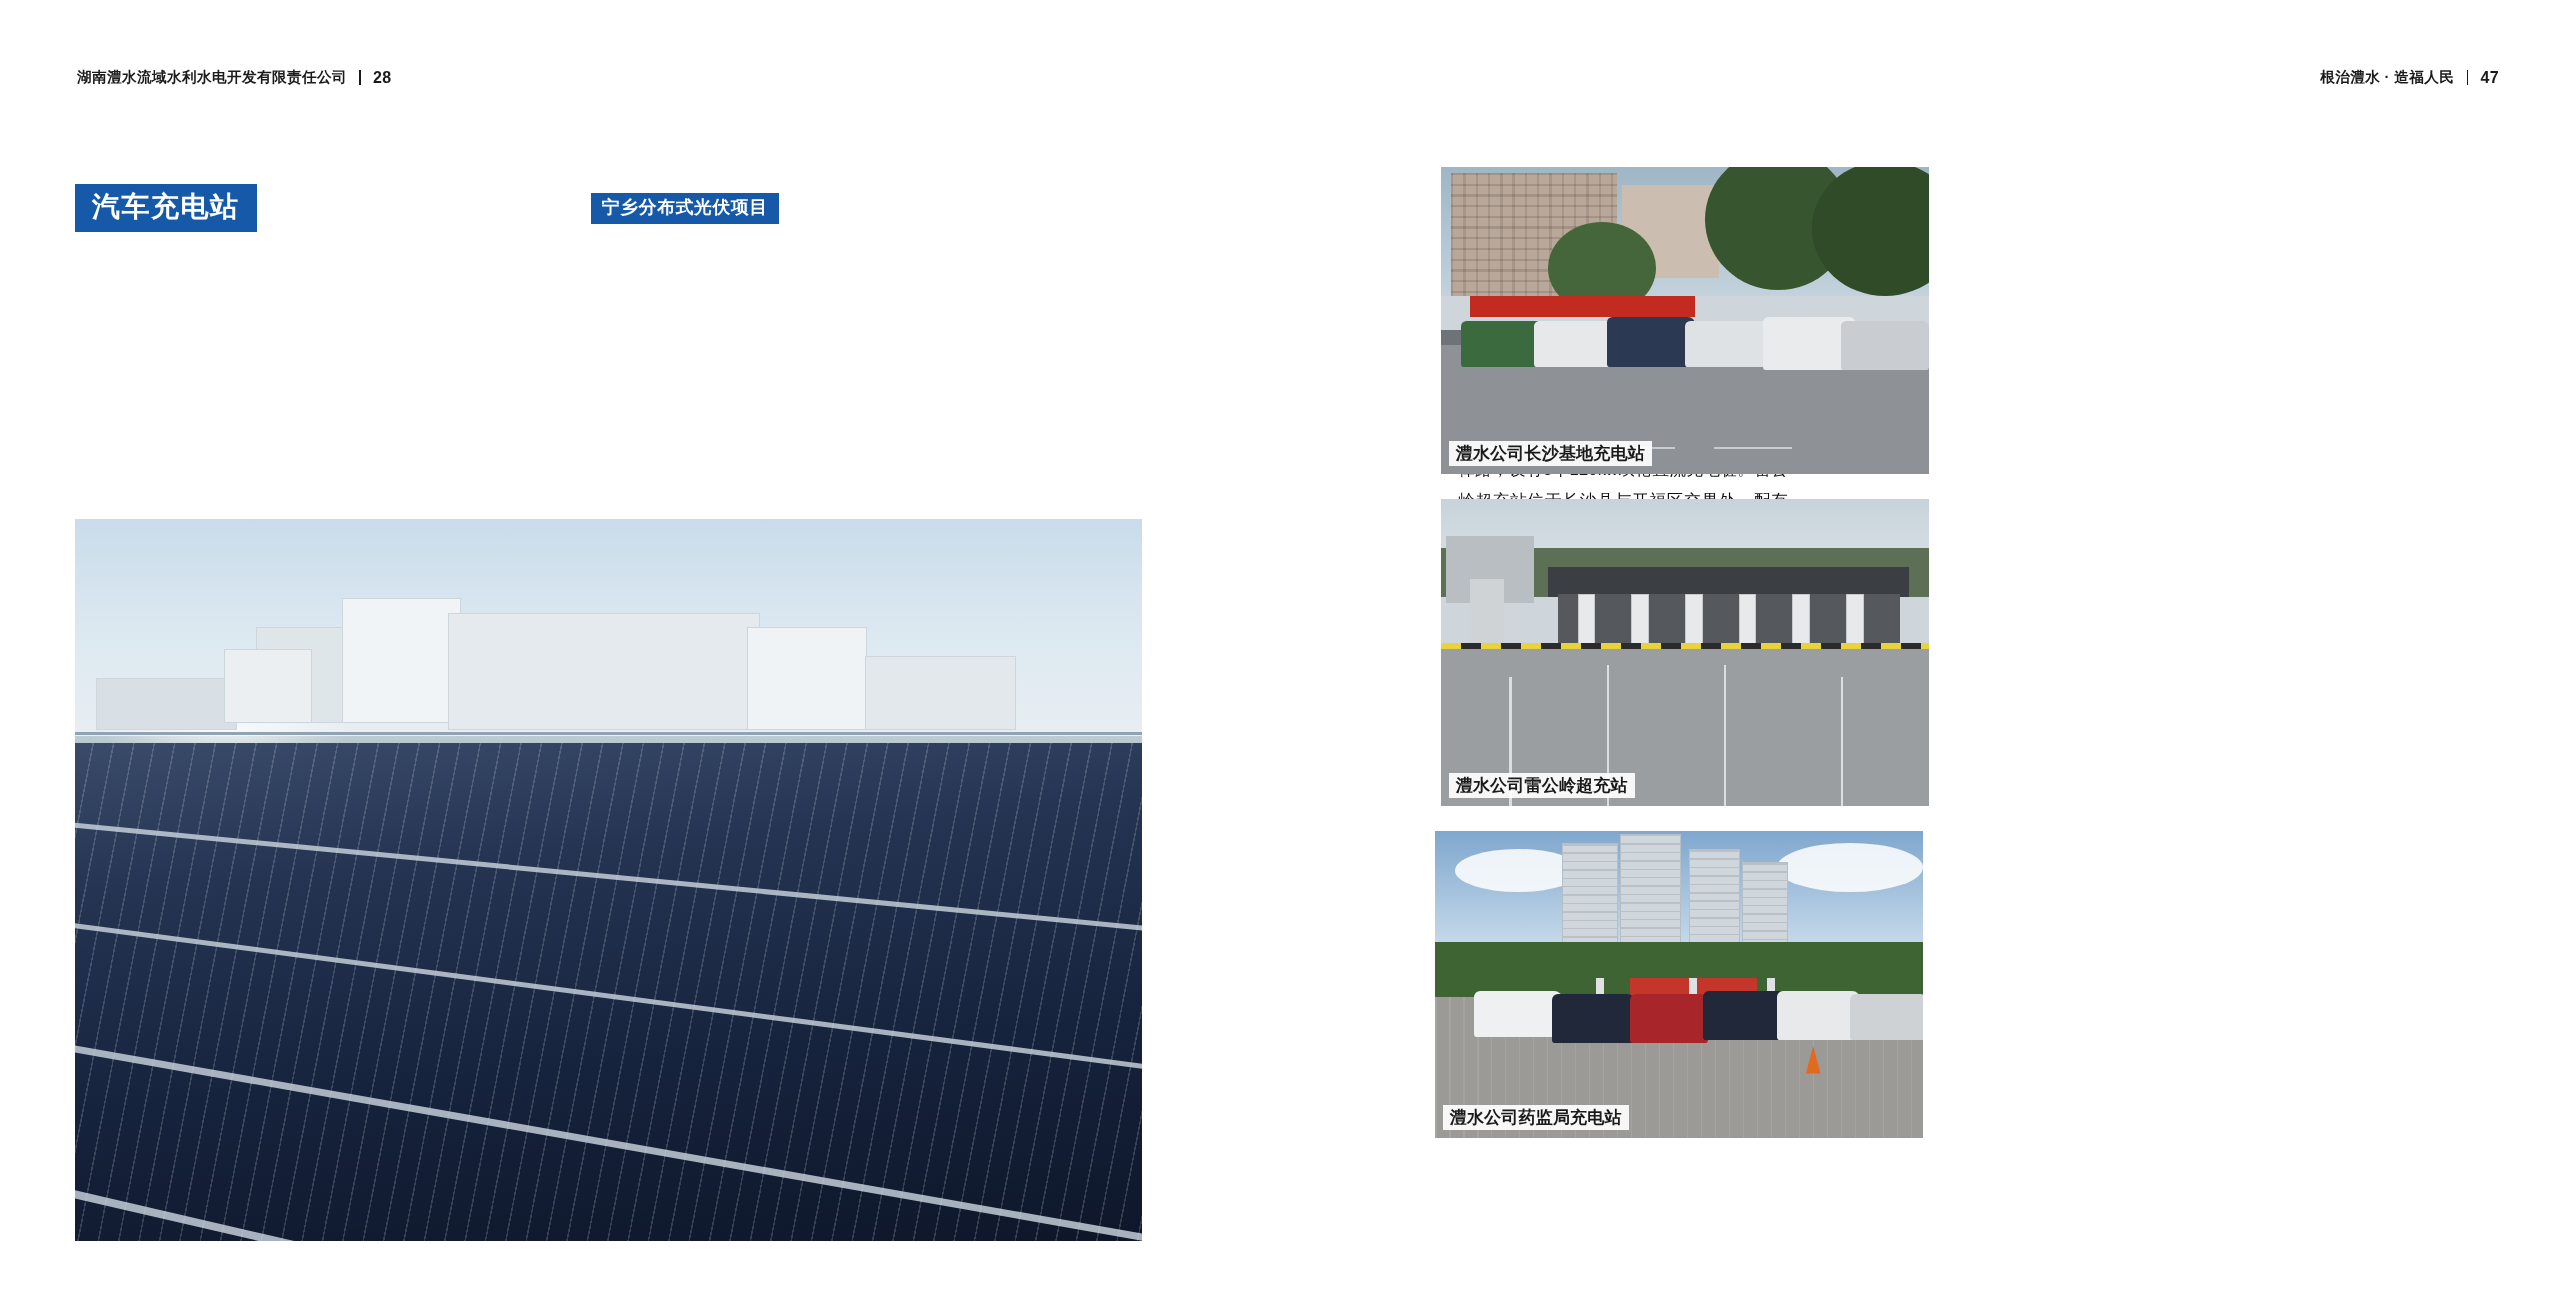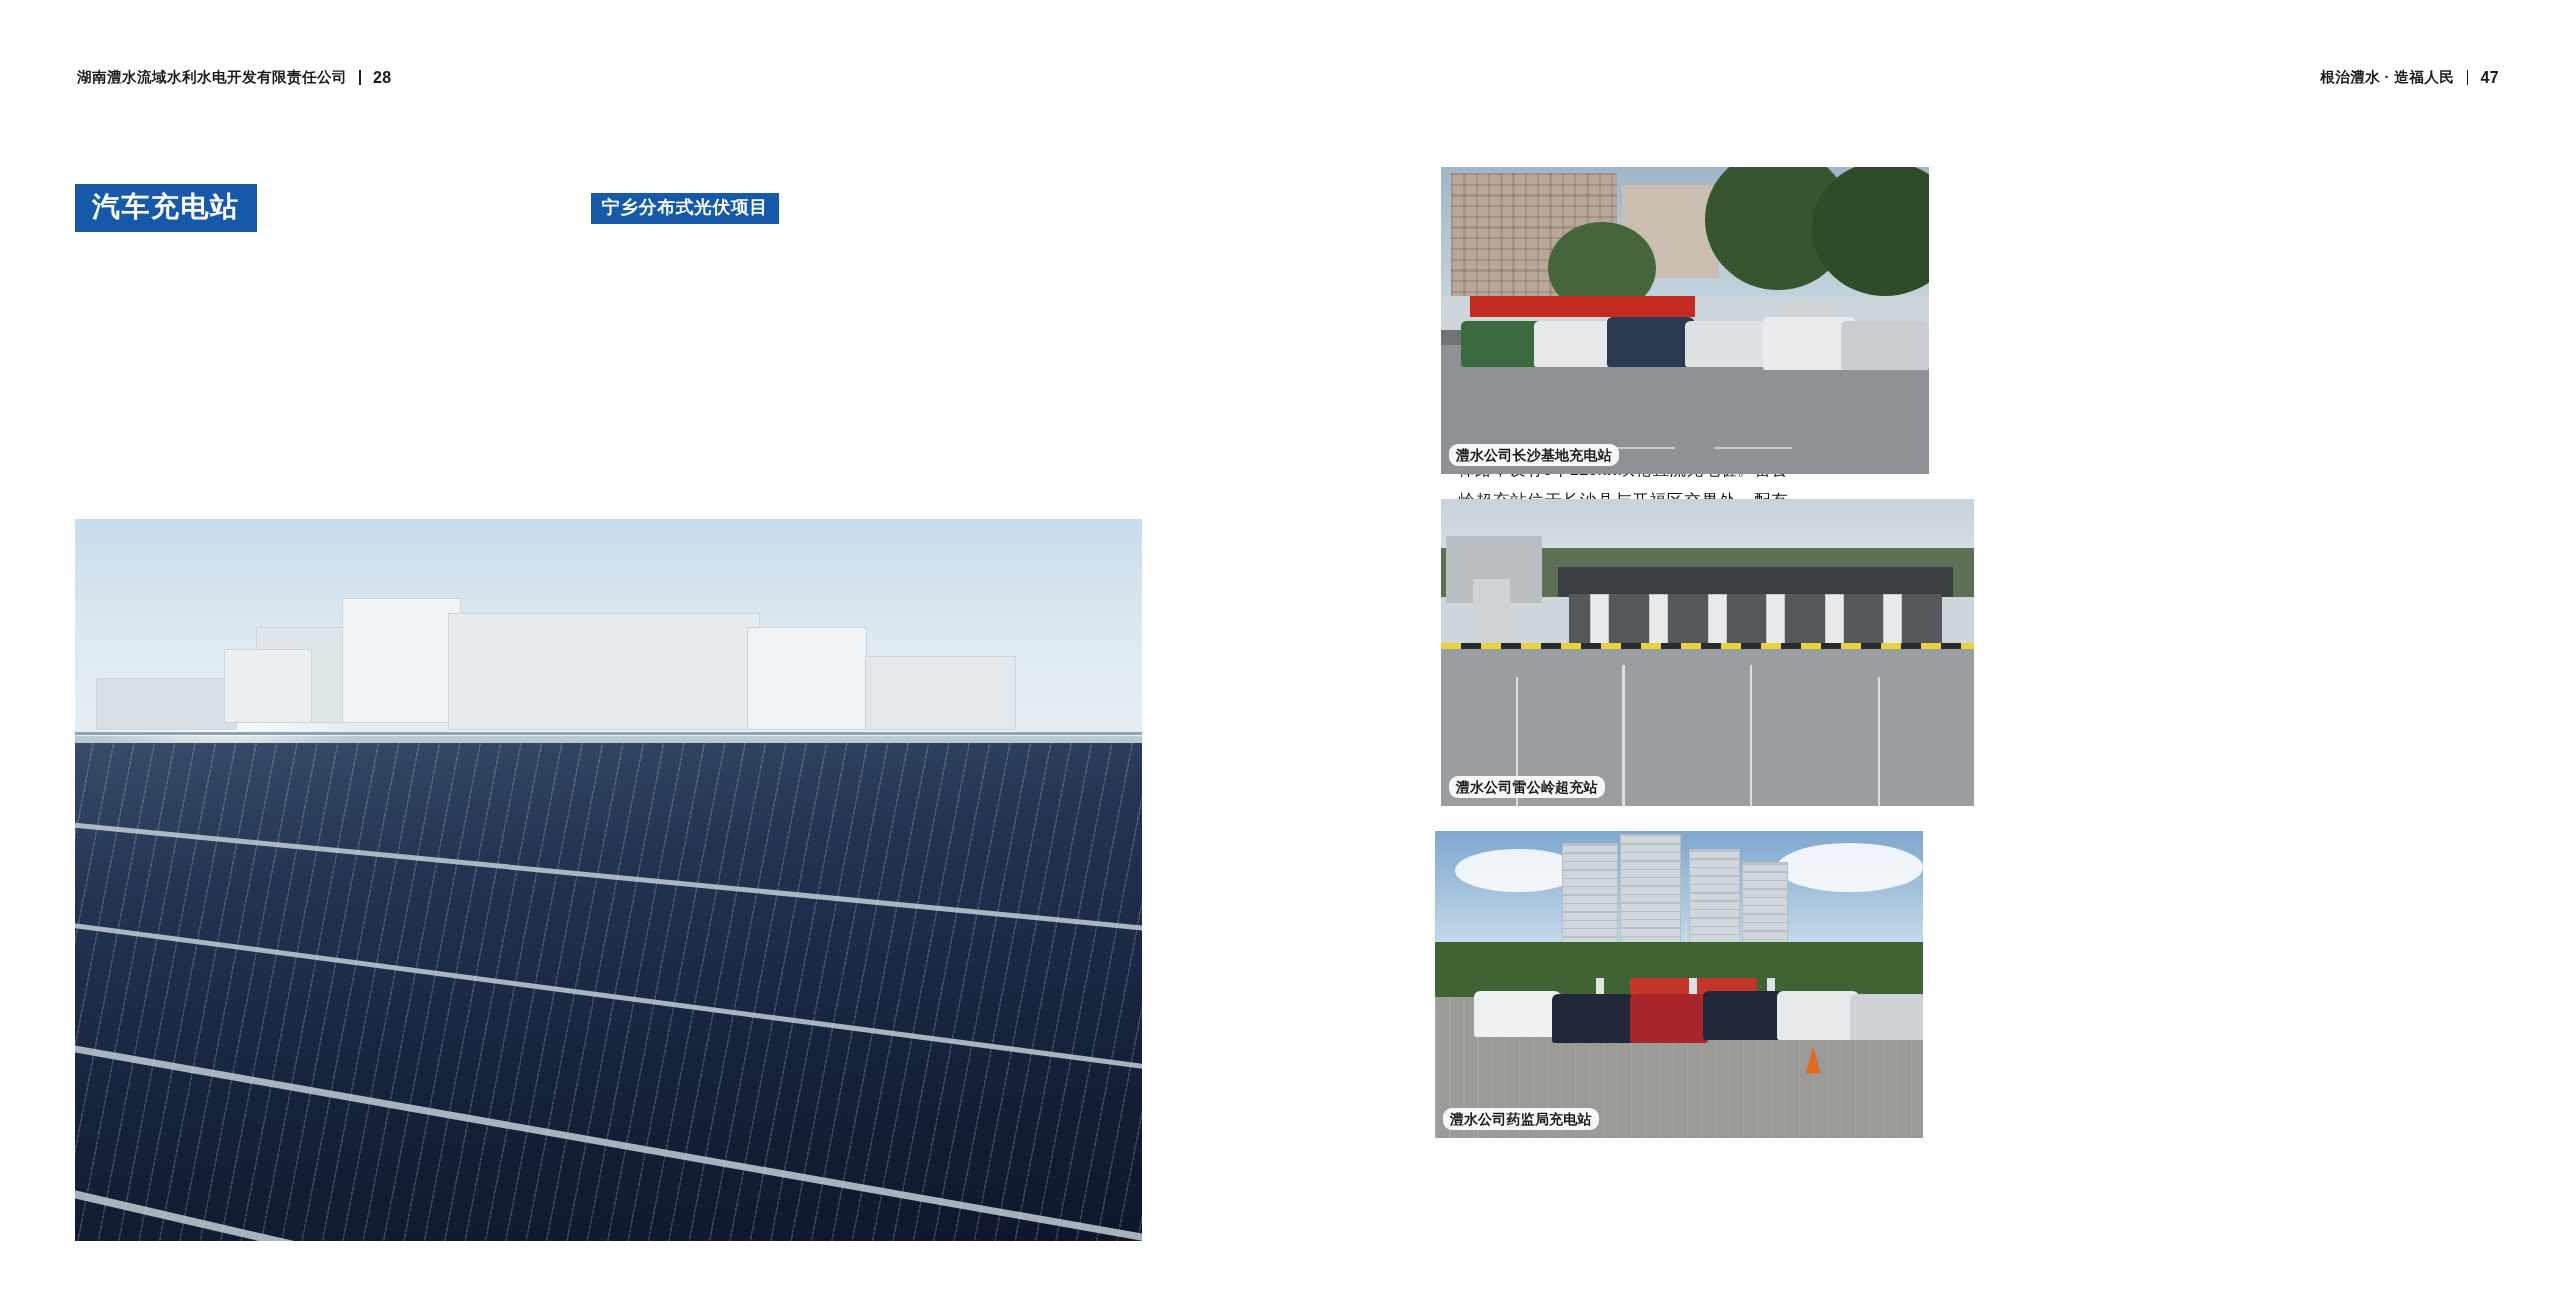--- a/index.html
+++ b/index.html
@@ -101,27 +101,26 @@
     position: absolute;
     overflow: hidden;
     background: #cfd6db;
   }
   .photo .cap {
     position: absolute;
     left: 7.7px;
     bottom: 7.7px;
     background: rgba(255,255,255,0.92);
     color: #1a1a1a;
-    font-size: 14px;
+    font-size: 17px;
     font-weight: bold;
     padding: 3.8px 7px 4.6px 7px;
     line-height: 1;
     letter-spacing: 0.2px;
     white-space: nowrap;
-    border-radius: 9px;
   }
 
   
   .solar {
     left: 75px;
     top: 519px;
     width: 1067px;
     height: 722px;
     background: linear-gradient(180deg, #cfe0ea 0%, #dfe9ef 22%, #b9c7cf 31%, #2b3a52 40%, #16213a 100%);
   }
@@ -299,21 +298,21 @@
       <div class="p1-car p1-c3"></div>
       <div class="p1-car p1-c4"></div>
       <div class="p1-car p1-c5"></div>
       <div class="p1-car p1-c6"></div>
       <div class="p1-line" style="left:8%;  width:16%;"></div>
       <div class="p1-line" style="left:32%; width:16%;"></div>
       <div class="p1-line" style="left:56%; width:16%;"></div>
       <div class="cap">澧水公司长沙基地充电站</div>
     </div>
 
-    <div class="photo photo-2" style="left:153px;padding-left:45px;">
+    <div class="photo photo-2" style="left:153px;">
       <div class="p2-sky"></div>
       <div class="p2-hill"></div>
       <div class="p2-bldgL"></div>
       <div class="p2-canopy"></div>
       <div class="p2-wall"></div>
       <div class="p2-pillar"></div>
       <div class="p2-post" style="left:28%;"></div>
       <div class="p2-post" style="left:39%;"></div>
       <div class="p2-post" style="left:50%;"></div>
       <div class="p2-post" style="left:61%;"></div>

